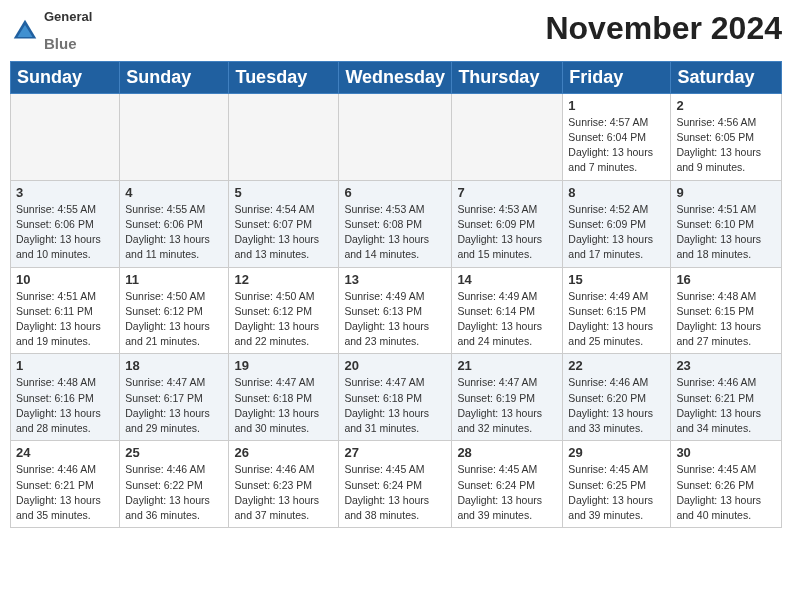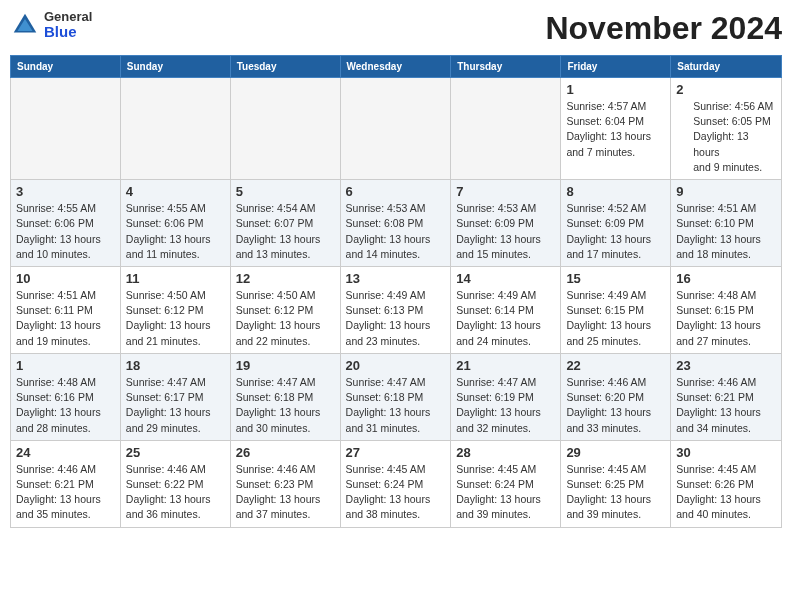--- a/index.html
+++ b/index.html
@@ -27,21 +27,22 @@
       line-height: 1.1;
     }
     .logo-general {
       font-size: 13px;
       font-weight: bold;
       color: #333;
     }
     .logo-blue {
       font-size: 15px;
       font-weight: bold;
-      color: #1d4ed8;
+      color: #737373;
+      margin-top: 12px;
     }
     .logo-icon {
       width: 30px;
       height: 30px;
     }
     .title-area {
       text-align: right;
     }
     .month-title {
       font-size: 32px;
@@ -55,21 +56,21 @@
     .calendar-table {
       width: 100%;
       border-collapse: collapse;
       border: 1px solid #ccc;
     }
     .calendar-table th {
       background: #2060a0;
       color: #fff;
       text-align: left;
       padding: 5px 6px;
-      font-size: 10px;
+      font-size: 18px;
       font-weight: bold;
       border: 1px solid #4080c0;
     }
     .calendar-table td {
       border: 1px solid #ccc;
       vertical-align: top;
       padding: 4px 5px;
       width: 113px;
       min-height: 80px;
       background: #fff;
@@ -140,21 +141,21 @@
         <td class="empty"></td>
         <td>
           <span class="day-number">1</span>
           <div class="day-info" style="white-space: pre-line;">Sunrise: 4:57 AM
 Sunset: 6:04 PM
 Daylight: 13 hours
 and 7 minutes.</div>
         </td>
         <td>
           <span class="day-number">2</span>
-          <div class="day-info" style="white-space: pre-line; margin-left: 17px;">Sunrise: 4:56 AM
+          <div class="day-info" style="white-space: pre-line;">Sunrise: 4:56 AM
 Sunset: 6:05 PM
 Daylight: 13 hours
 and 9 minutes.</div>
         </td>
       </tr>
       <tr class="row-even">
         <td>
           <span class="day-number">3</span>
           <div class="day-info" style="white-space: pre-line;">Sunrise: 4:55 AM
 Sunset: 6:06 PM

